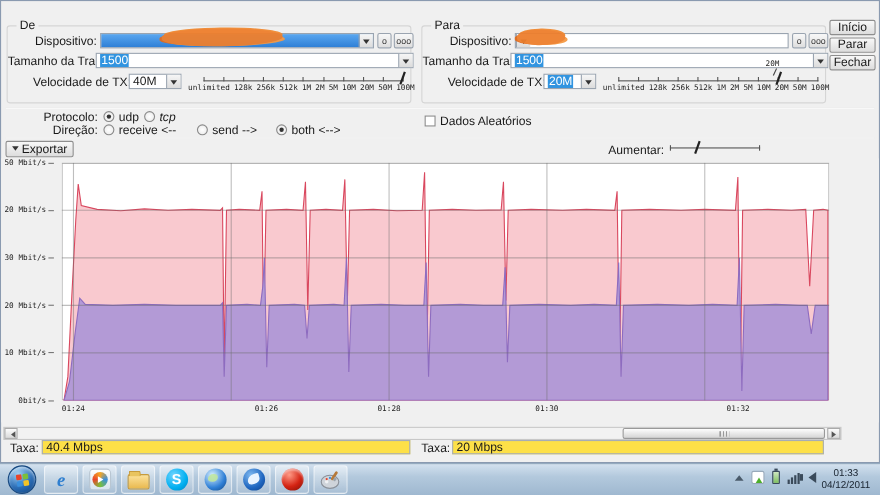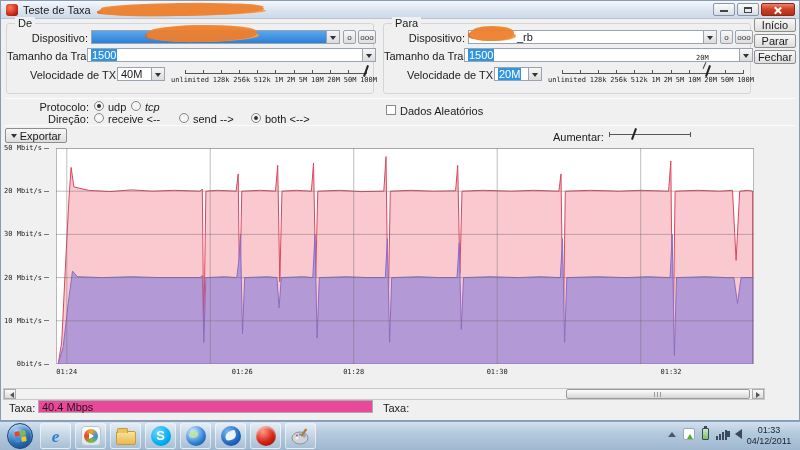--- a/index.html
+++ b/index.html
@@ -80,21 +80,21 @@
   .sbtn { position:absolute; top:0; width:12px; height:10px; background:linear-gradient(#fcfcfc,#dadada); border:1px solid #aaa; }
   .sbtn::after { content:""; position:absolute; top:2px; border:3px solid transparent; }
   .sbtn.left { left:0; } .sbtn.left::after { left:2px; border-right:4px solid #555; }
   .sbtn.right { right:0; } .sbtn.right::after { left:3px; border-left:4px solid #555; }
   .sthumb { position:absolute; left:562px; top:0; width:184px; height:10px;
     background:linear-gradient(#fdfdfd,#d5d5d5); border:1px solid #999; border-radius:2px; }
   .sthumb .grip { position:absolute; left:50%; top:2px; width:9px; height:5px; margin-left:-4px;
     background:repeating-linear-gradient(90deg,#999 0 1px,transparent 1px 3px); }
 
   
-  .field { position:absolute; height:13px; background:#ec4899; border:1px solid #a7adb5; font-size:11px; padding:0 3px; line-height:12px; }
+  .field { position:absolute; height:13px; background:#fde047; border:1px solid #a7adb5; font-size:11px; padding:0 3px; line-height:12px; }
   .statusbar { position:absolute; left:0; top:412px; width:798px; height:9px; border-top:1px solid #d8d8d8; }
   .status-text { position:absolute; left:3px; top:0px; font-size:9px; color:#333; }
 
   
   .act { width:42px; height:14px; line-height:13px; left:753px; }
 
   
   .taskbar { position:absolute; left:0; top:421px; width:800px; height:29px;
     background:linear-gradient(#d3e1ef,#b3c9dd 40%,#9fb8d0); border-top:1px solid #8ba3bb; }
   .orb { position:absolute; left:7px; top:1px; width:26px; height:26px; border-radius:50%;
@@ -133,34 +133,20 @@
   .speaker { position:relative; width:0; height:0; border:5px solid transparent; border-right:7px solid #3a4a5a; margin-left:-4px; }
   .speaker::before { content:""; position:absolute; left:-8px; top:-3px; width:3px; height:6px; background:#3a4a5a; }
   .clock { position:absolute; right:4px; top:3px; width:54px; text-align:center; font-size:9px; color:#17222e; line-height:11px; }
 </style>
 </head>
 <body>
 
 <div class="screen">
   <div class="window">
 
-    <div class="titlebar">
-      <span class="app-icon"></span>
-      <span class="title-text">Teste de Taxa</span>
-      <span class="scrib" style="left:98px; top:3px; width:165px; height:12px;"></span>
-      <div class="winbtns">
-        <span class="wbtn">
-            <i class="glyph-min"></i>
-          </span>
-        <span class="wbtn">
-            <i class="glyph-max"></i>
-          </span>
-        <span class="wbtn close glyph-x"></span>
-      </div>
-    </div>
 
     <div class="groupbox" style="left:5px; top:22px;">
       <span class="grouplabel">De</span>
       <span class="lbl" style="left:5px; top:8px; width:76px;">Dispositivo:</span>
       <div class="combo fullsel" style="left:84px; top:6px; width:249px;">
         <span class="val" style="color:#fff;"></span>
         <span class="arrow"></span>
       </div>
       <span class="scrib" style="left:140px; top:2px; width:110px; height:16px;"></span>
       <span class="minibtn" style="left:336px; top:6px; width:13px;">o</span>
@@ -206,21 +192,20 @@
             <span>100M</span>
           </span>
         <span class="handle" style="left:180px;"></span>
       </div>
     </div>
 
     <div class="groupbox" style="left:382px; top:22px;">
       <span class="grouplabel">Para</span>
       <span class="lbl" style="left:5px; top:8px; width:76px;">Dispositivo:</span>
       <div class="combo" style="left:84px; top:6px; width:249px;">
-        <span class="val" style="padding-left:48px;">_rb</span>
         <span class="arrow"></span>
       </div>
       <span class="scrib" style="left:86px; top:3px; width:44px; height:14px;"></span>
       <span class="minibtn" style="left:336px; top:6px; width:13px;">o</span>
       <span class="minibtn" style="left:351px; top:6px; width:18px;">ooo</span>
 
       <span class="lbl" style="left:0px; top:26px; width:78px;">Tamanho da Transmissão:</span>
       <div class="combo" style="left:80px; top:24px; width:289px;">
         <span class="val"><span class="selhl">1500</span></span>
         <span class="arrow"></span>
@@ -341,20 +326,21 @@
       <span class="sbtn left"></span>
       <span class="sthumb">
           <span class="grip"></span>
         </span>
       <span class="sbtn right"></span>
     </div>
 
     <span class="lbl" style="left:8px; top:401px; width:26px; text-align:left;">Taxa:</span>
     <div class="field" style="left:37px; top:399px; width:335px;">40.4 Mbps</div>
     <span class="lbl" style="left:382px; top:401px; width:26px; text-align:left;">Taxa:</span>
+    <div class="field" style="left:410px; top:399px; width:338px;">20 Mbps</div>
 
   </div>
 
   <div class="taskbar">
     <div class="orb">
       <span class="flaggrid">
           <i class="fr"></i>
           <i class="fg"></i>
           <i class="fb"></i>
           <i class="fy"></i>

